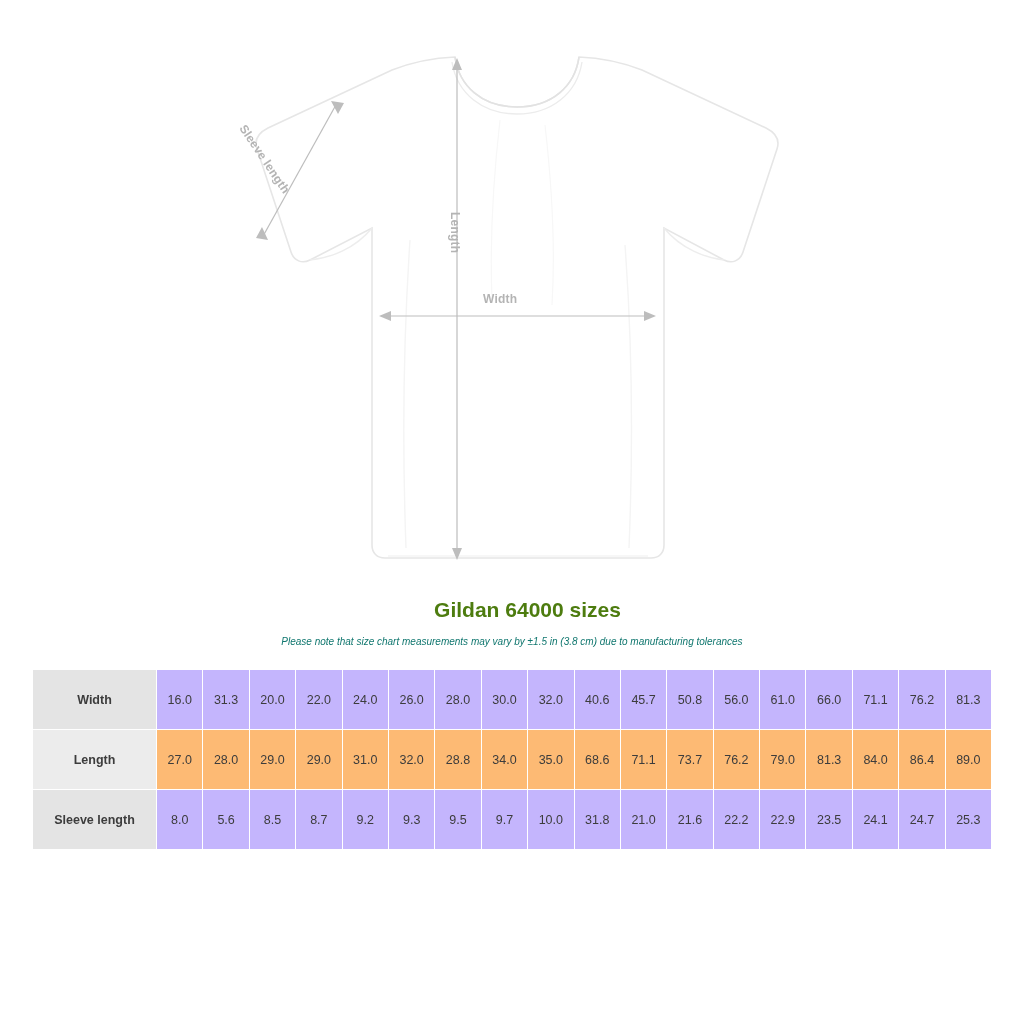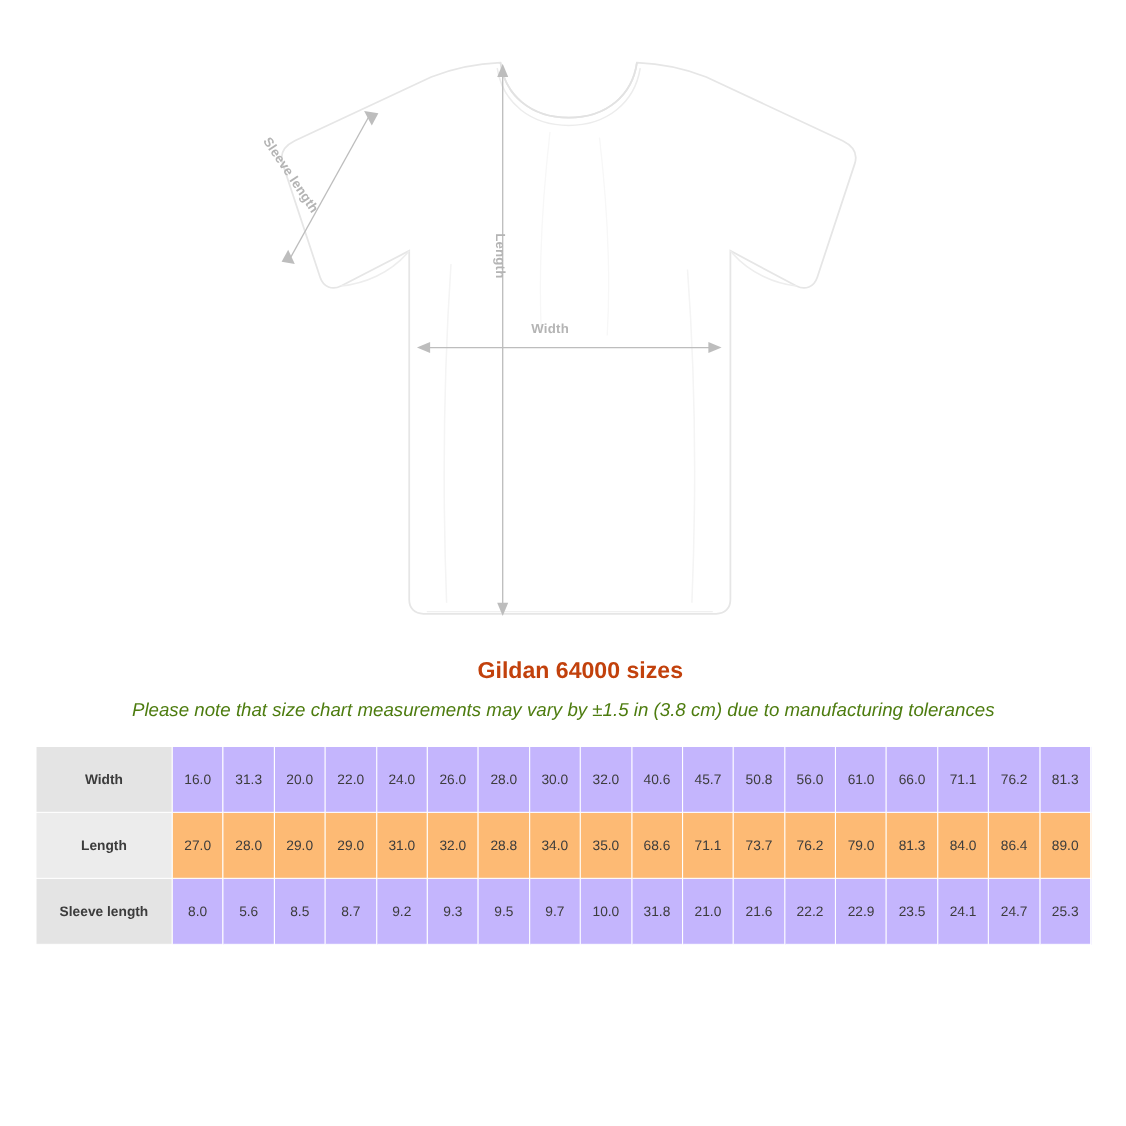--- a/index.html
+++ b/index.html
@@ -53,28 +53,28 @@
   }
 
   
   .title-block {
     text-align: center;
     margin-top: 18px;
   }
   .chart-title {
     font-size: 21px;
     font-weight: bold;
-    color: #c2410c;
+    color: #4d7c0f;
     margin: 0;
     padding-left: 31px;
   }
   .chart-note {
-    font-size: 17px;
+    font-size: 10px;
     font-style: italic;
-    color: #4d7c0f;
+    color: #0f766e;
     margin: 14px 0 0 0;
   }
 
   
   .table-wrap {
     margin: 22px 32px 0 32px;
   }
   table.size-table {
     border-collapse: collapse;
     width: 960px;

